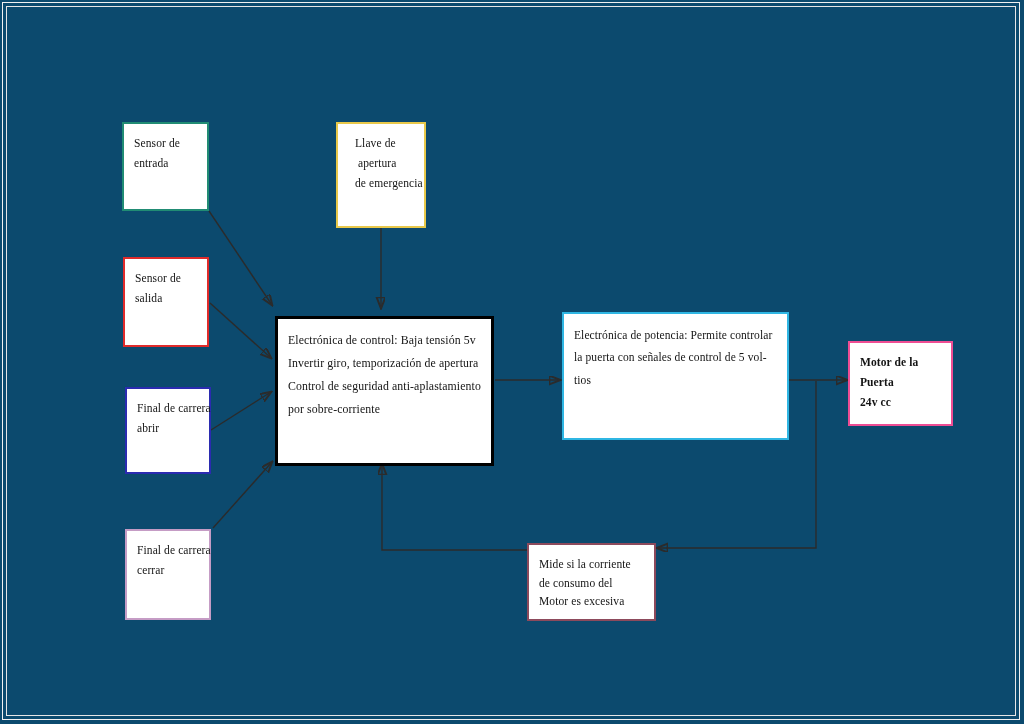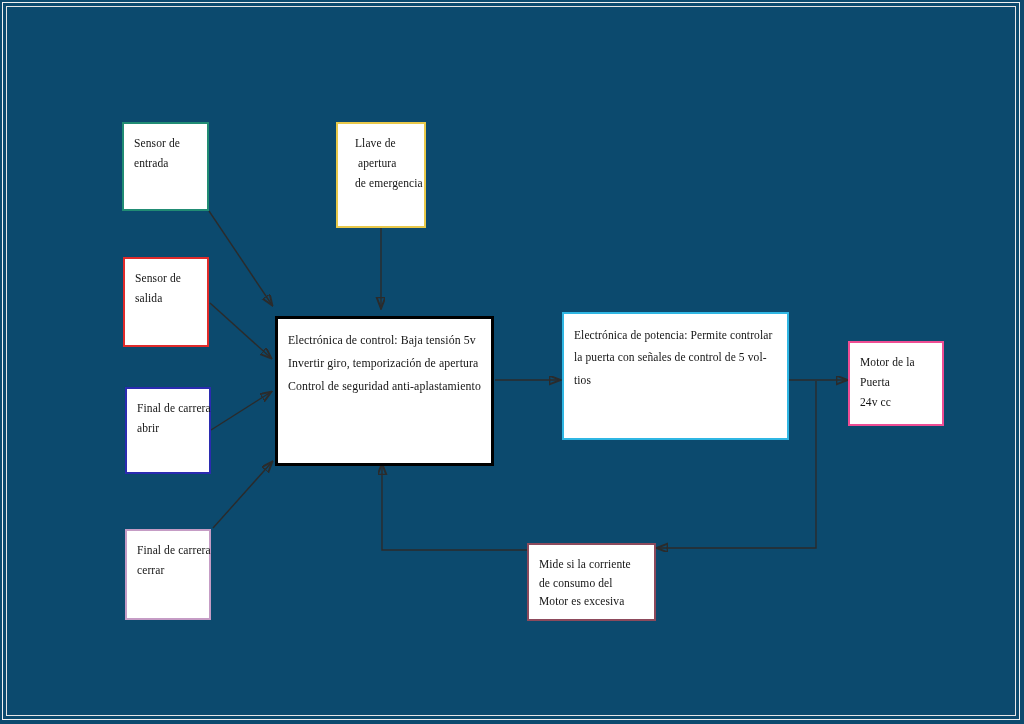--- a/index.html
+++ b/index.html
@@ -136,29 +136,30 @@
 
   <div class="node n-final-cerrar" style="left:125px; top:529px; width:86px; height:91px;">
     <span class="ln">Final de carrera</span>
     <span class="ln">cerrar</span>
   </div>
 
   <div class="node n-control" style="left:275px; top:316px; width:219px; height:150px;">
     <span class="ln">Electrónica de control: Baja tensión 5v</span>
     <span class="ln">Invertir giro, temporización de apertura</span>
     <span class="ln">Control de seguridad anti-aplastamiento</span>
+    <span class="ln">por sobre-corriente</span>
   </div>
 
   <div class="node n-potencia" style="left:562px; top:312px; width:227px; height:128px;">
     <span class="ln">Electrónica de potencia: Permite controlar</span>
     <span class="ln">la puerta con señales de control de 5 vol-</span>
     <span class="ln">tios</span>
   </div>
 
-  <div class="node n-motor" style="left:848px; top:341px; width:96px; height:85px;">
+  <div class="node n-motor" style="left:848px; top:341px; width:105px; height:85px;font-weight:bold;">
     <span class="ln">Motor de la</span>
     <span class="ln">Puerta</span>
     <span class="ln">24v cc</span>
   </div>
 
   <div class="node n-corriente" style="left:527px; top:511px; width:129px; height:78px;margin-top:32px;">
     <span class="ln">Mide si la corriente</span>
     <span class="ln">de consumo del</span>
     <span class="ln">Motor es excesiva</span>
   </div>

